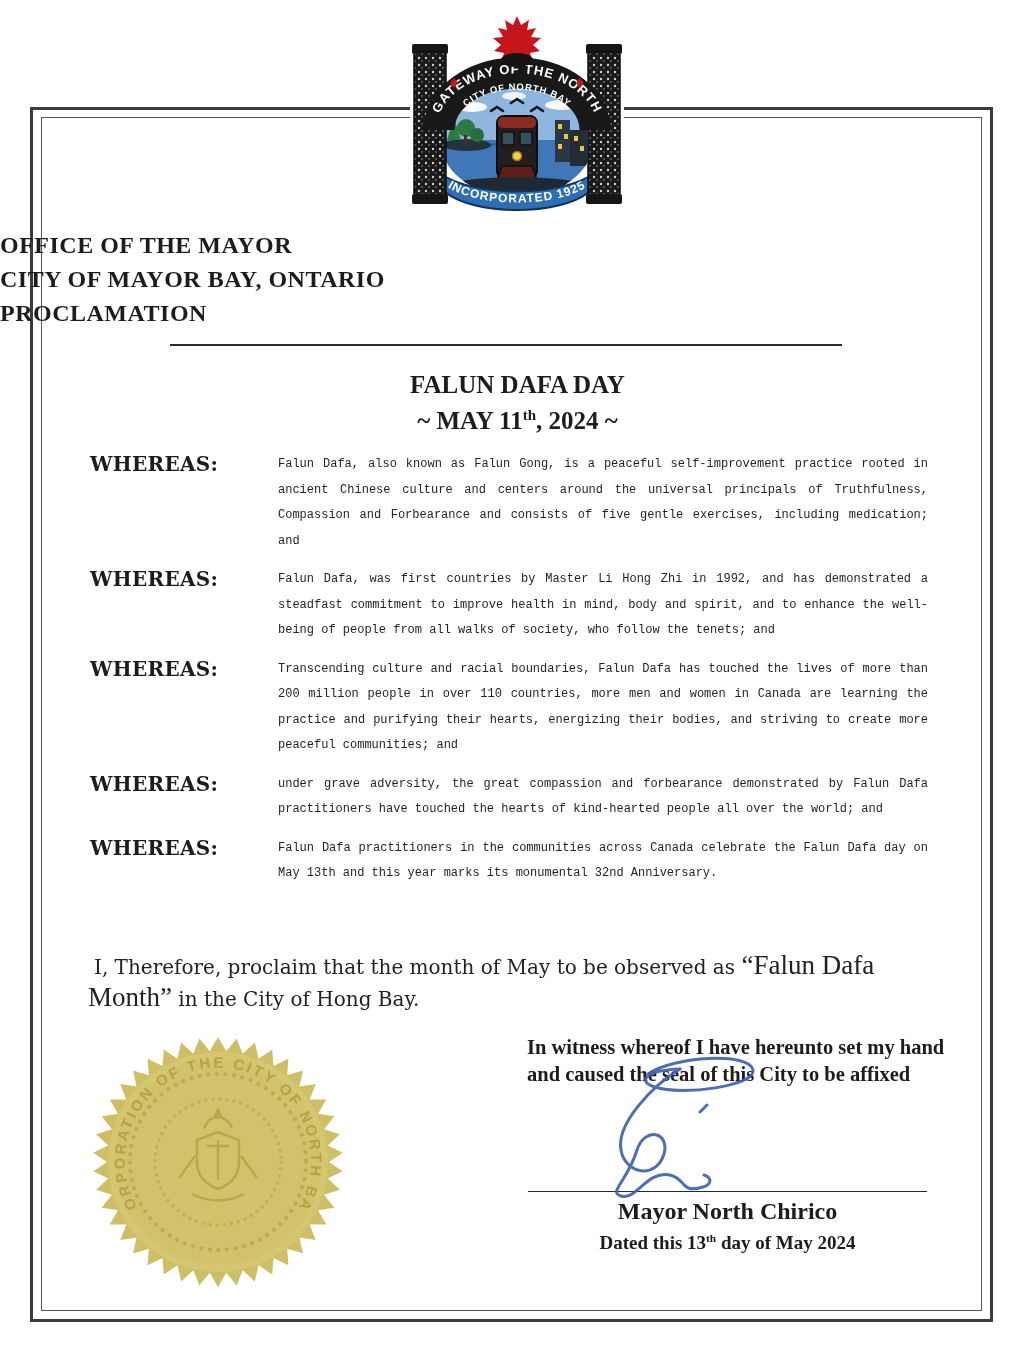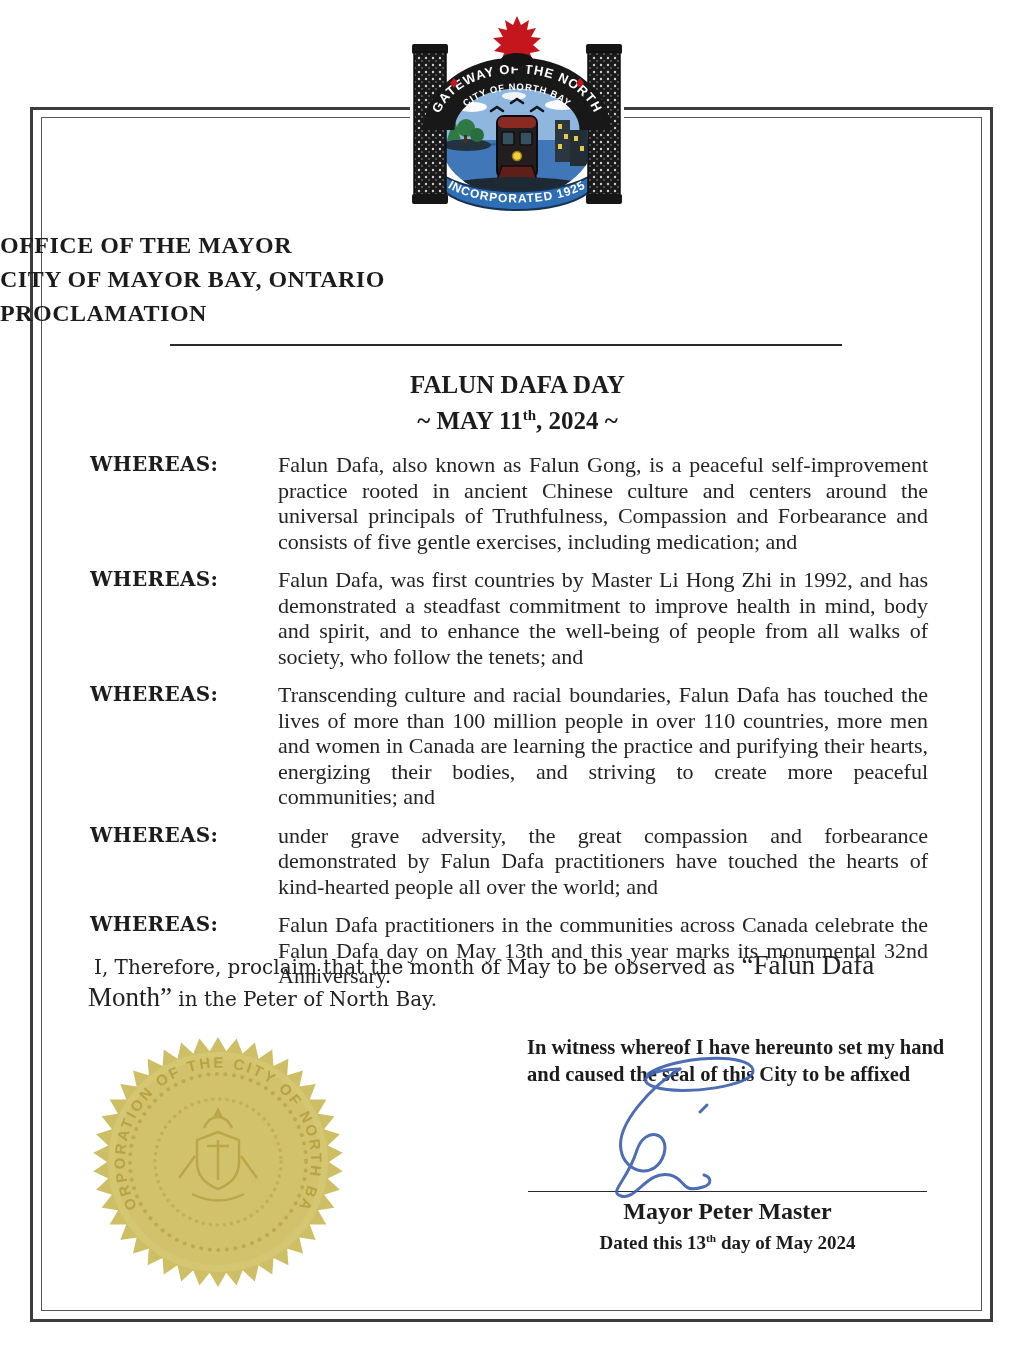--- a/index.html
+++ b/index.html
@@ -13,21 +13,21 @@
   .title-block{position:absolute;left:0;top:228px;width:913px;text-align:left;
                font-weight:bold;font-size:24px;line-height:34px;letter-spacing:.5px;z-index:1;}
   .rule{position:absolute;left:170px;top:344px;width:672px;height:2px;background:#2b2b2b;}
   .subject-block{position:absolute;left:0;top:369px;width:1035px;text-align:center;
                  font-weight:bold;font-size:25px;line-height:31px;z-index:1;}
   sup.sp{font-size:60%;vertical-align:super;}
   .clauses{position:absolute;left:90px;top:452px;width:838px;}
   .clause{display:flex;margin-bottom:13px;}
   .clause-label{width:188px;flex:0 0 188px;font-family:"DejaVu Serif",serif;font-weight:bold;
                 font-size:20px;line-height:25.5px;letter-spacing:.3px;}
-  .clause-body{flex:1;font-family:Liberation Serif, serif;font-size:22px;line-height:25.5px;
+  .clause-body{flex:1;font-family:Liberation Mono, monospace;font-size:12px;line-height:25.5px;
                text-align:justify;color:#242424;}
   .proclaim{position:absolute;left:88px;top:950px;width:844px;font-family:"DejaVu Serif",serif;
             font-size:20px;line-height:30px;color:#222;text-indent:6px;}
   .proclaim .hl{font-family:"Liberation Serif",serif;font-size:27px;}
   .witness{position:absolute;left:527px;top:1034px;width:428px;font-weight:bold;
            font-size:20.5px;line-height:27px;z-index:1;}
   .sig-svg{position:absolute;left:550px;top:1050px;width:262px;height:152px;z-index:3;}
   .sig-line{position:absolute;left:528px;top:1191px;width:399px;height:0;
             border-top:1.6px solid #2a2a2a;z-index:2;}
   .mayor-name{position:absolute;left:528px;top:1197px;width:399px;text-align:center;
@@ -154,52 +154,52 @@
     <div class="clause">
       <div class="clause-label">WHEREAS:</div>
       <div class="clause-body">Falun Dafa, also known as Falun Gong, is a peaceful self-improvement practice rooted in ancient Chinese culture and centers around the universal principals of Truthfulness, Compassion and Forbearance and consists of five gentle exercises, including medication; and</div>
     </div>
     <div class="clause">
       <div class="clause-label">WHEREAS:</div>
       <div class="clause-body">Falun Dafa, was first countries by Master Li Hong Zhi in 1992, and has demonstrated a steadfast commitment to improve health in mind, body and spirit, and to enhance the well-being of people from all walks of society, who follow the tenets; and</div>
     </div>
     <div class="clause">
       <div class="clause-label">WHEREAS:</div>
-      <div class="clause-body">Transcending culture and racial boundaries, Falun Dafa has touched the lives of more than 100 million people in over 110 countries, more men and women in Canada are learning the practice and purifying their hearts, energizing their bodies, and striving to create more peaceful communities; and</div>
+      <div class="clause-body">Transcending culture and racial boundaries, Falun Dafa has touched the lives of more than 200 million people in over 110 countries, more men and women in Canada are learning the practice and purifying their hearts, energizing their bodies, and striving to create more peaceful communities; and</div>
     </div>
     <div class="clause">
       <div class="clause-label">WHEREAS:</div>
       <div class="clause-body">under grave adversity, the great compassion and forbearance demonstrated by Falun Dafa practitioners have touched the hearts of kind-hearted people all over the world; and</div>
     </div>
     <div class="clause">
       <div class="clause-label">WHEREAS:</div>
       <div class="clause-body">Falun Dafa practitioners in the communities across Canada celebrate the Falun Dafa day on May 13th and this year marks its monumental 32nd Anniversary.</div>
     </div>
   </div>
 
   <div class="proclaim">
-    <span>I, Therefore, proclaim that the month of May to be observed as </span><span class="hl">“Falun Dafa Month”</span><span> in the Peter of North Bay.</span>
+    <span>I, Therefore, proclaim that the month of May to be observed as </span><span class="hl">“Falun Dafa Month”</span><span> in the City of Hong Bay.</span>
   </div>
 
   <div class="witness">
     <div>In witness whereof I have hereunto set my hand</div>
     <div>and caused the seal of this City to be affixed</div>
   </div>
 
   <svg class="sig-svg" viewBox="0 0 262 152">
     <g fill="none" stroke="#3e61ae" stroke-width="3" stroke-linecap="round" opacity=".92">
       <path d="M98,24 C124,6 200,2 203,20 C206,36 132,46 105,37 C85,31 98,20 130,19"></path>
       <path d="M130,19 C102,36 66,74 71,100 C75,124 106,130 114,104 C120,82 95,76 87,100 C77,132 58,142 71,146 C86,151 97,120 120,125 C137,129 130,144 153,137 C163,134 161,127 154,125"></path>
       <path d="M150,62 l7,-7"></path>
     </g>
   </svg>
 
   <div class="sig-line"></div>
 
-  <div class="mayor-name">Mayor Peter Master</div>
+  <div class="mayor-name">Mayor North Chirico</div>
   <div class="dated"><span>Dated this 13</span><sup class="sp">th</sup><span> day of May 2024</span></div>
 
   <svg class="seal-svg" viewBox="0 0 252 252">
     <polygon points="126.0,1.0 134.3,15.3 144.6,2.4 150.7,17.8 162.8,6.6 166.6,22.7 180.2,13.4 181.5,29.9 196.4,22.7 195.2,39.2 211.0,34.4 207.4,50.5 223.7,48.1 217.7,63.5 234.3,63.5 226.0,77.8 242.4,80.3 232.1,93.3 247.9,98.2 235.8,109.5 250.7,116.7 237.0,126.0 250.7,135.3 235.8,142.5 247.9,153.8 232.1,158.7 242.4,171.7 226.0,174.2 234.3,188.5 217.7,188.5 223.7,203.9 207.4,201.5 211.0,217.6 195.2,212.8 196.4,229.3 181.5,222.1 180.2,238.6 166.6,229.3 162.8,245.4 150.7,234.2 144.6,249.6 134.3,236.7 126.0,251.0 117.7,236.7 107.4,249.6 101.3,234.2 89.2,245.4 85.4,229.3 71.8,238.6 70.5,222.1 55.6,229.3 56.8,212.8 41.0,217.6 44.6,201.5 28.3,203.9 34.3,188.5 17.7,188.5 26.0,174.2 9.6,171.7 19.9,158.7 4.1,153.8 16.2,142.5 1.3,135.3 15.0,126.0 1.3,116.7 16.2,109.5 4.1,98.2 19.9,93.3 9.6,80.3 26.0,77.8 17.7,63.5 34.3,63.5 28.3,48.1 44.6,50.5 41.0,34.4 56.8,39.2 55.6,22.7 70.5,29.9 71.8,13.4 85.4,22.7 89.2,6.6 101.3,17.8 107.4,2.4 117.7,15.3" fill="#cebf66"></polygon>
     <circle cx="126" cy="126" r="110" fill="#d5c771"></circle>
     <circle cx="126" cy="126" r="103" fill="#d2c26b"></circle>
     <circle cx="126" cy="126" r="88" fill="none" stroke="#b7a548" stroke-width="4" stroke-dasharray="0.1 8.5" stroke-linecap="round" opacity=".8"></circle>
     <circle cx="126" cy="126" r="63" fill="none" stroke="#bcab4e" stroke-width="3.5" stroke-dasharray="0.1 7" stroke-linecap="round" opacity=".75"></circle>
     <path id="sealArc" d="M46,172 A93,93 0 1 1 206,172" fill="none"></path>
     <text font-family="Liberation Sans, sans-serif" font-size="15" font-weight="bold" fill="#b3a041" letter-spacing="2.5" opacity=".9">

